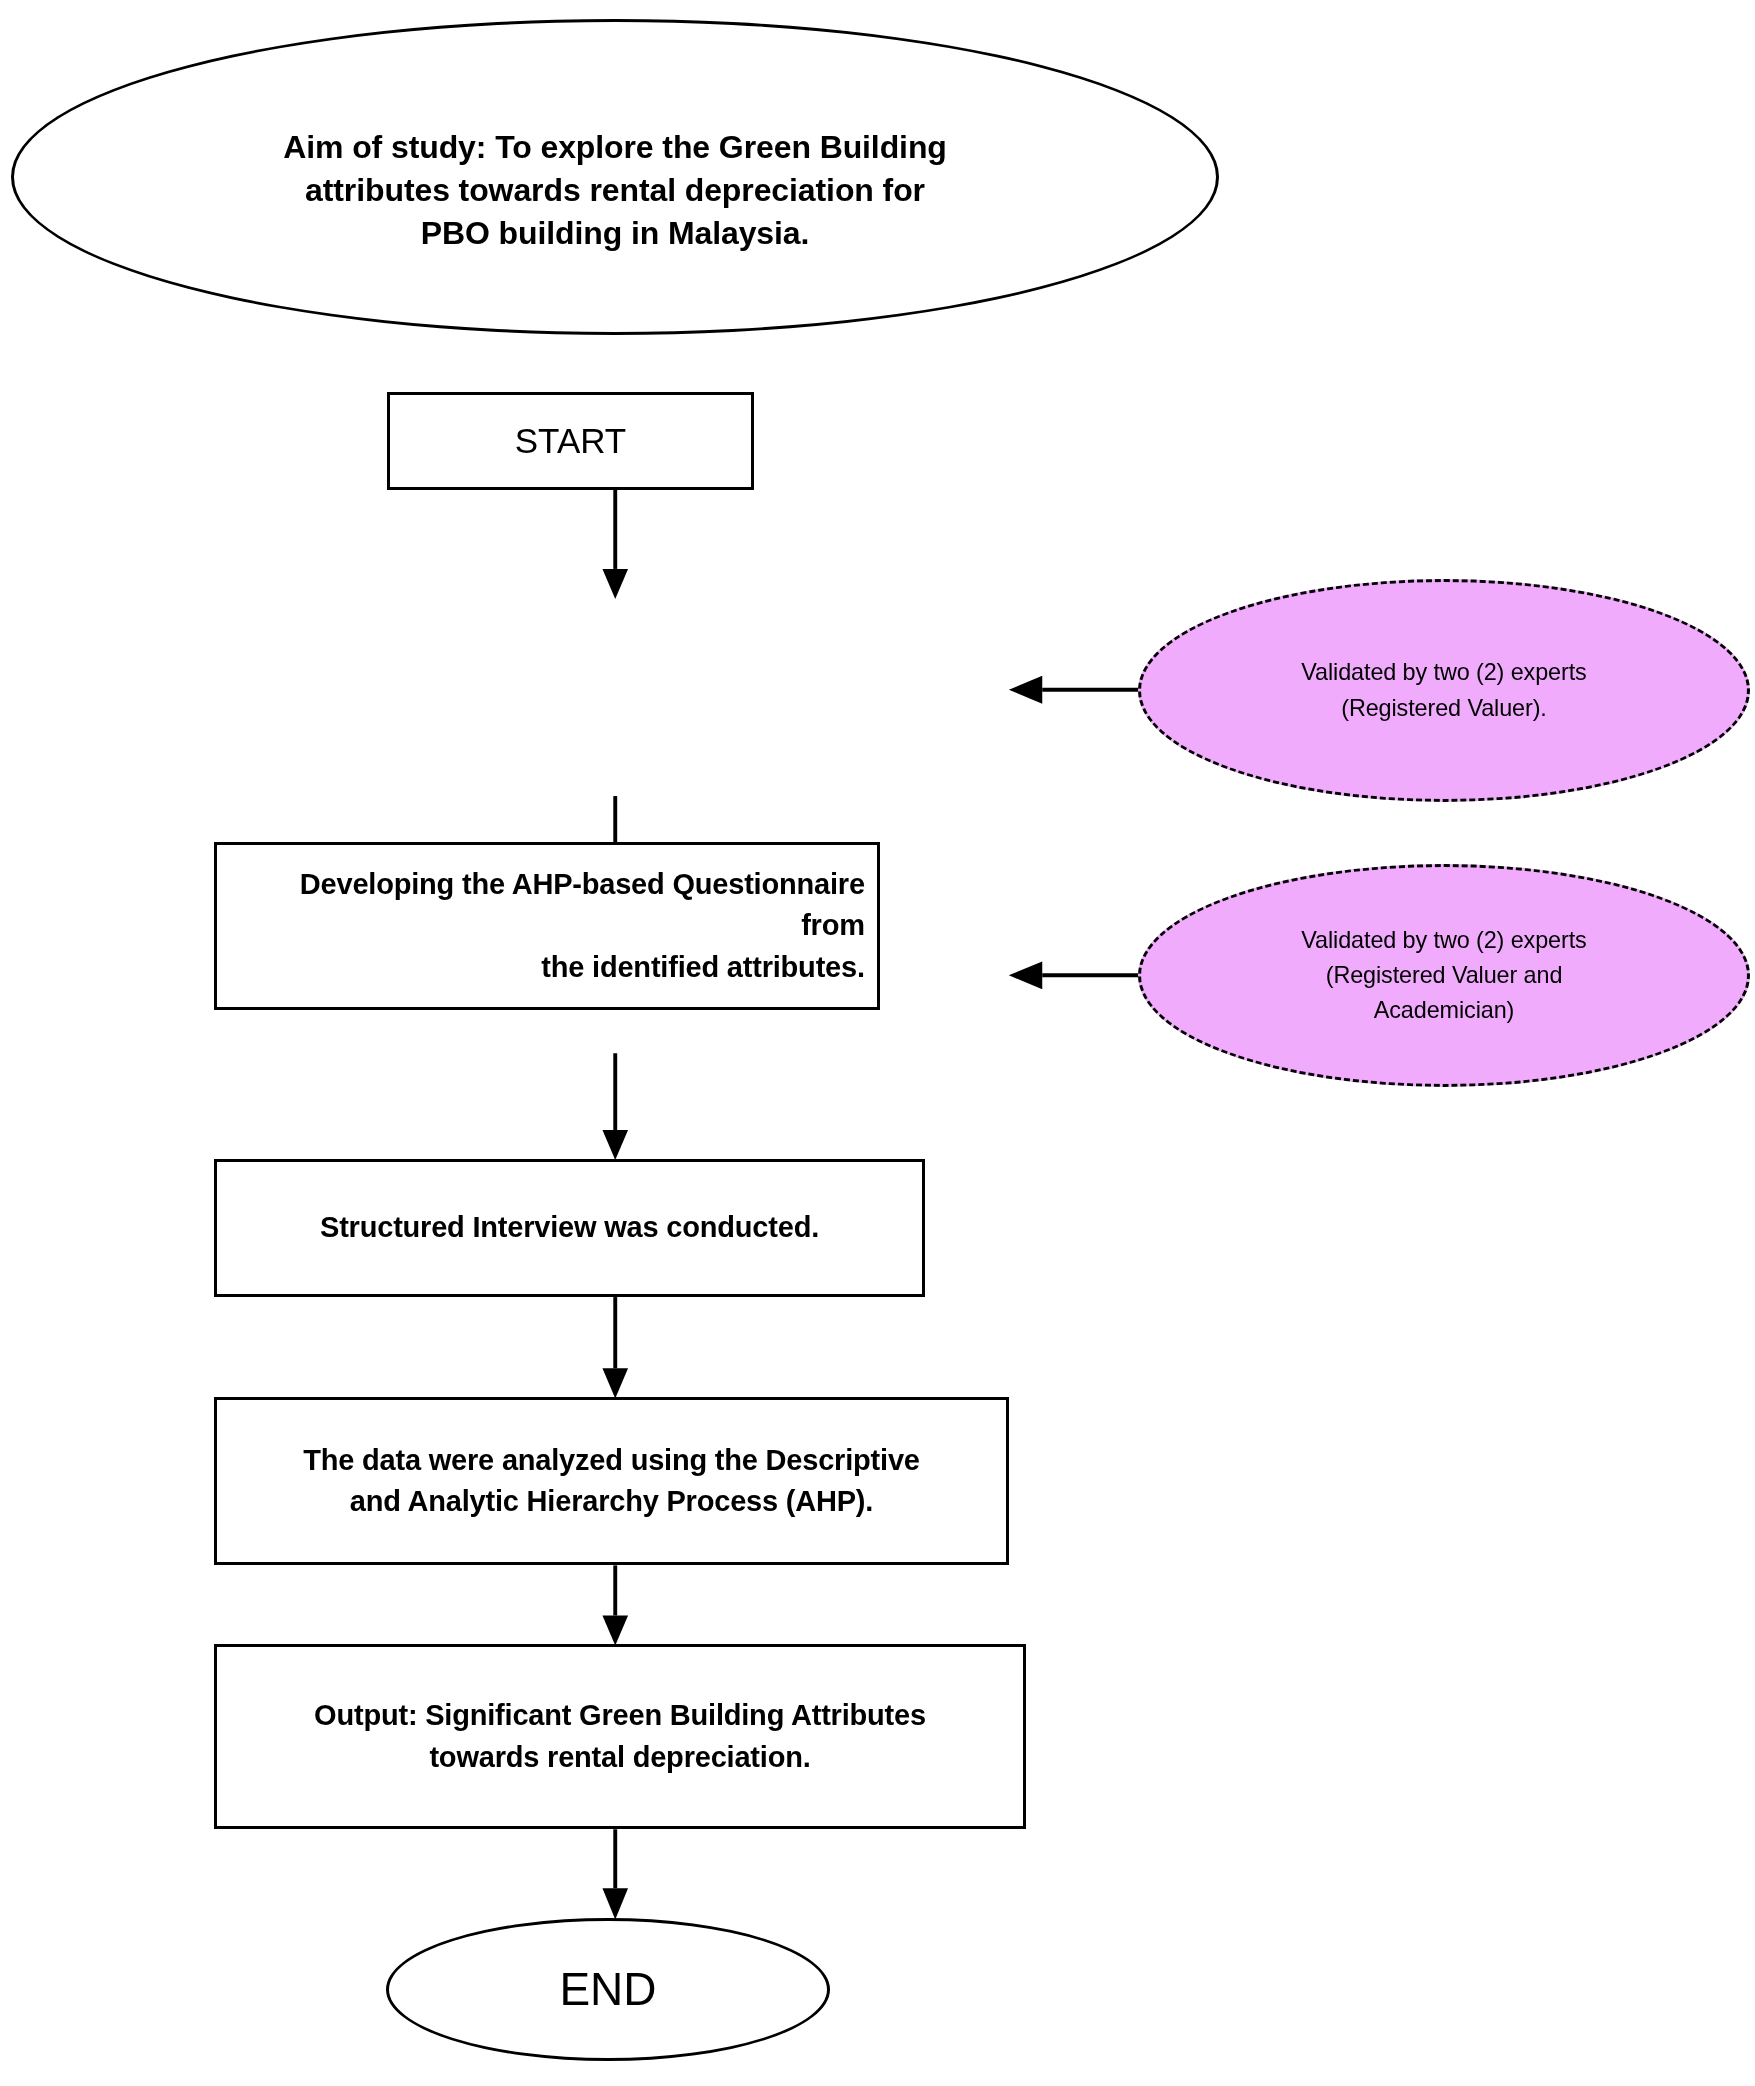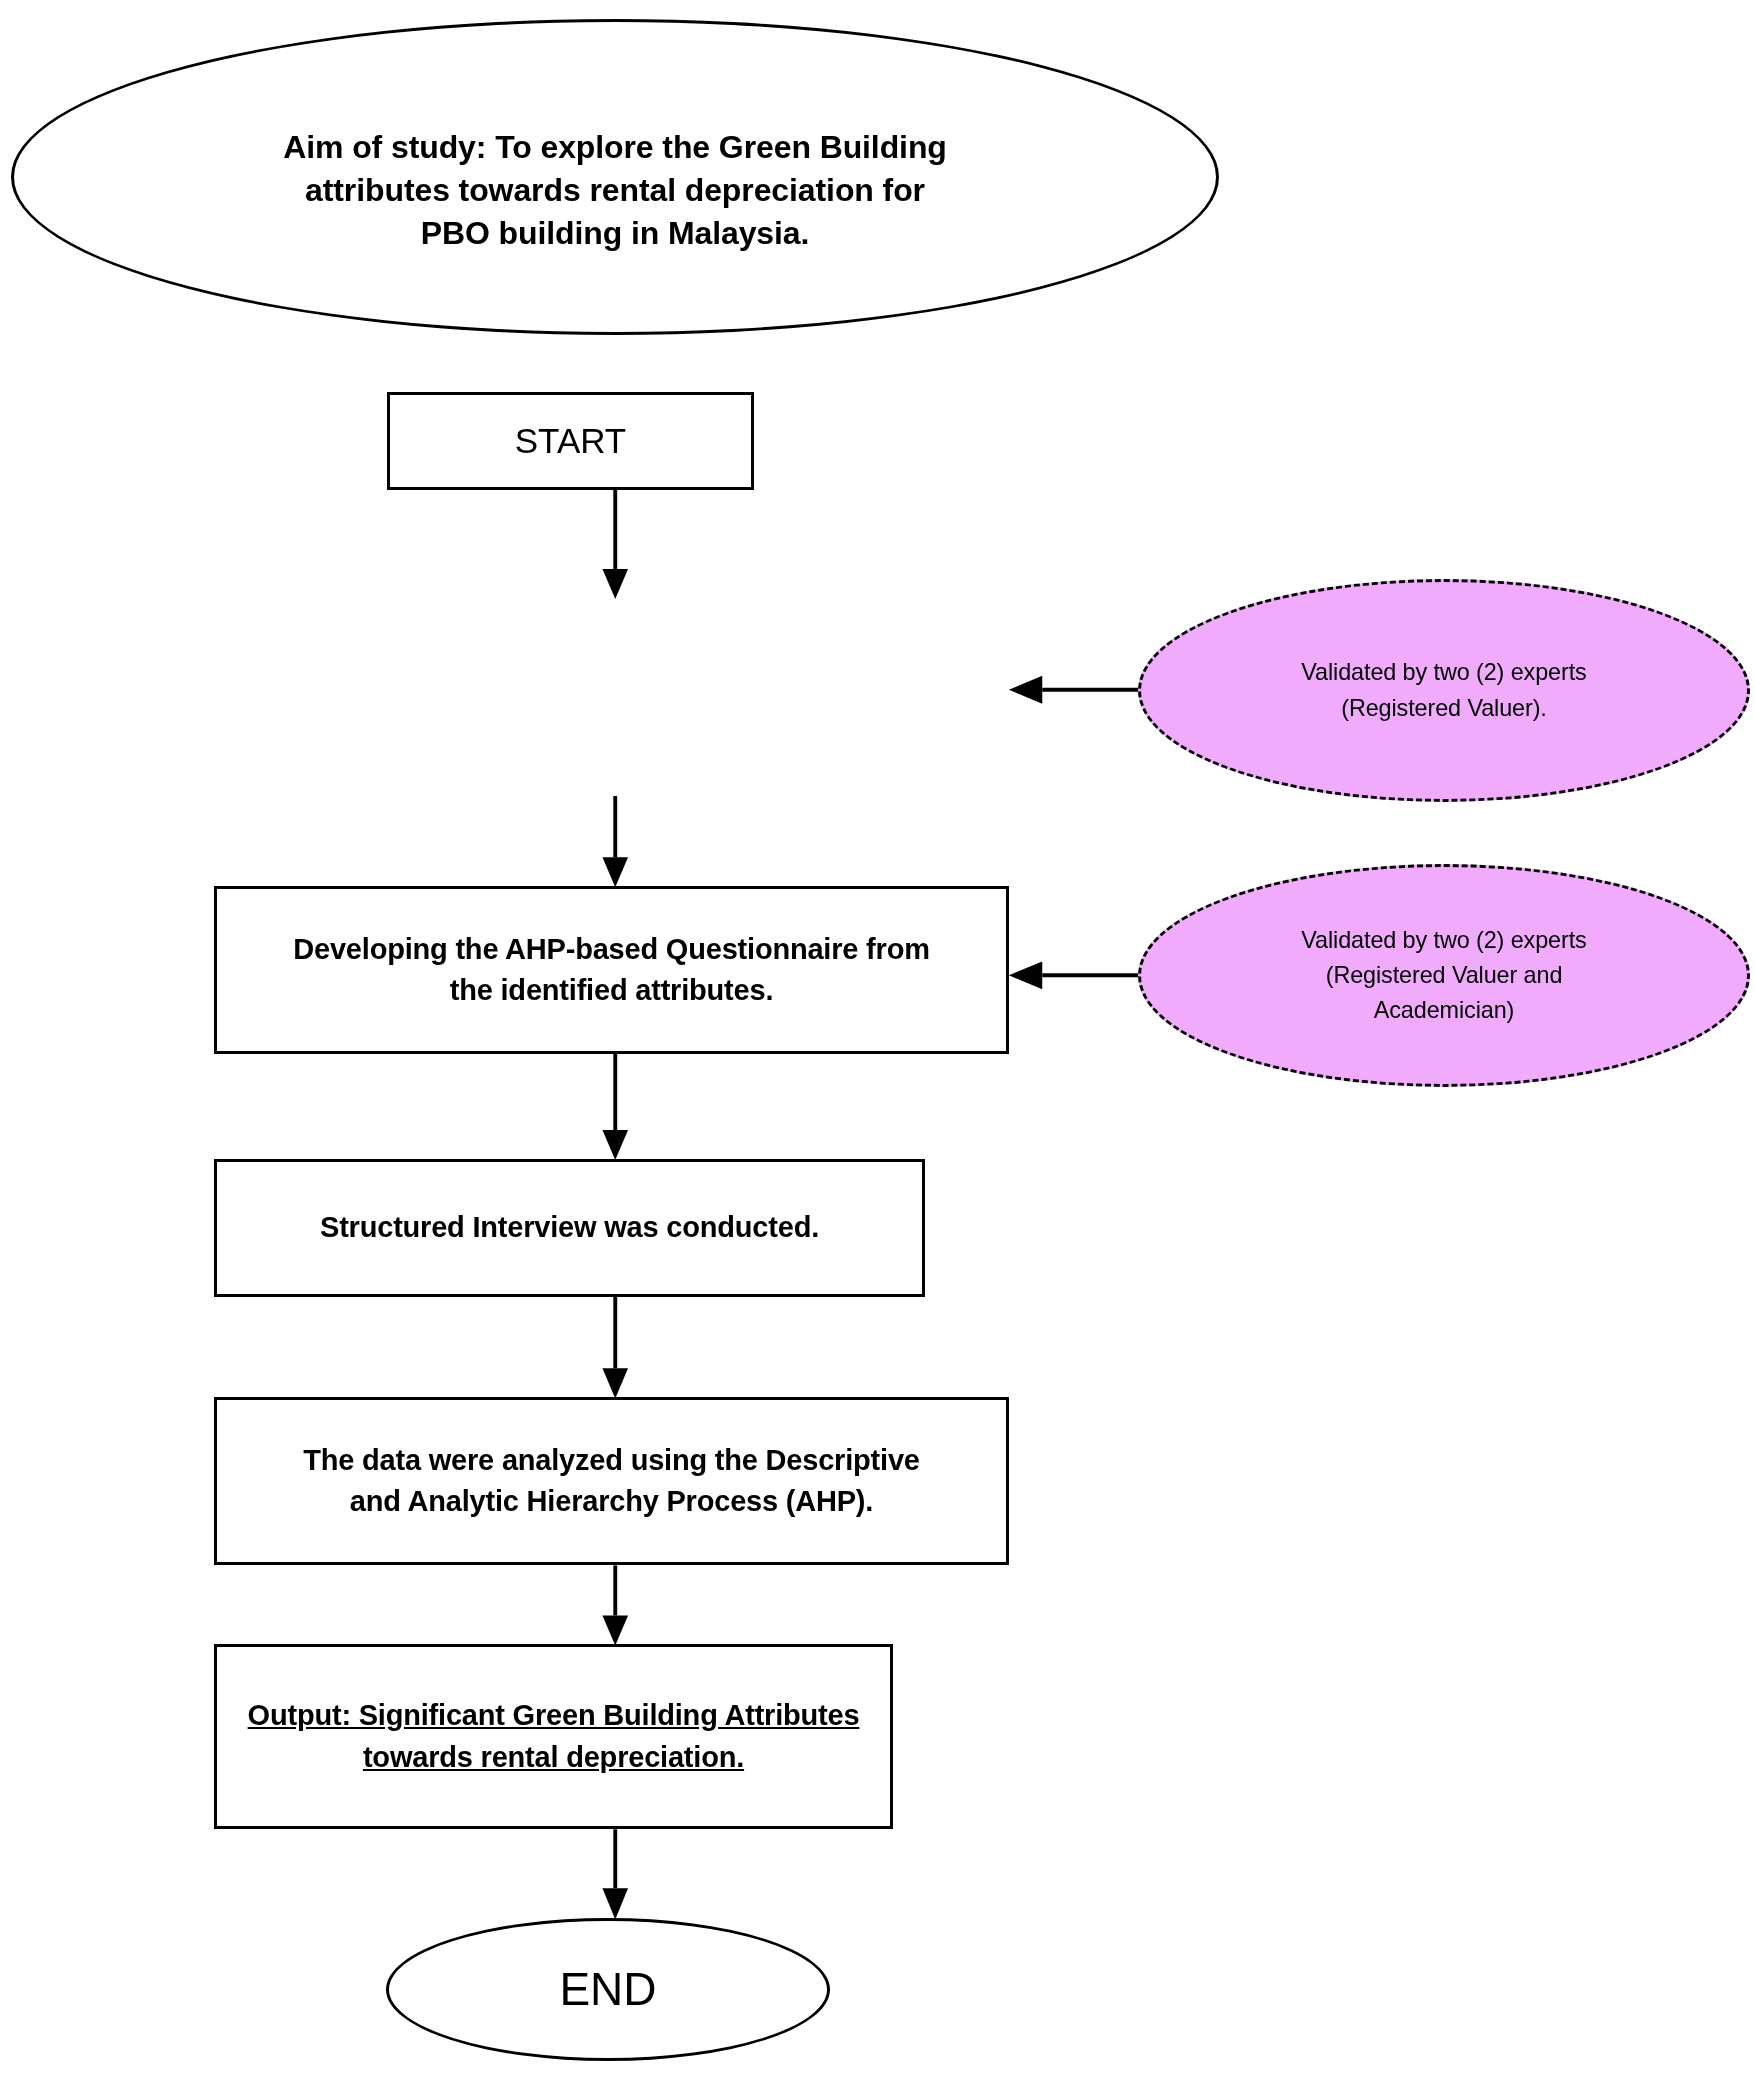--- a/index.html
+++ b/index.html
@@ -156,41 +156,41 @@
   <div class="node rect" style="left:387px; top:392px; width:367px; height:98px;">
     <span class="txt t-start">START</span>
   </div>
 
 
   <div class="node ellipse-dashed" style="left:1138px; top:579px; width:612px; height:223px; padding:0 84px;">
     <span class="txt t-note">Validated  by two (2) experts
 (Registered Valuer).</span>
   </div>
 
-  <div class="node rect" style="left:214px; top:886px; width:795px; height:168px; padding:0 12.2px;">
+  <div class="node rect" style="left:214px; top:842px; width:666px; height:168px; padding:0 12.2px;text-align:right;">
     <span class="txt t-proc">Developing the AHP-based Questionnaire from
 the identified attributes.</span>
   </div>
 
   <div class="node ellipse-dashed" style="left:1138px; top:864px; width:612px; height:223px; padding:0 81px;">
     <span class="txt t-note">Validated  by two (2) experts
 (Registered Valuer and
 Academician)</span>
   </div>
 
   <div class="node rect" style="left:214px; top:1159px; width:711px; height:138px; padding:0 22px;">
     <span class="txt t-proc">Structured Interview was conducted.</span>
   </div>
 
   <div class="node rect" style="left:214px; top:1397px; width:795px; height:168px; padding:0 13.4px;">
     <span class="txt t-proc">The data were analyzed using the Descriptive
 and Analytic Hierarchy Process (AHP).</span>
   </div>
 
-  <div class="node rect" style="left:214px; top:1644px; width:679px; height:185px; padding:0 13.4px;text-decoration:underline;">
+  <div class="node rect" style="left:214px; top:1644px; width:812px; height:185px; padding:0 13.4px;">
     <span class="txt t-proc">Output: Significant Green Building Attributes
 towards rental depreciation.</span>
   </div>
 
   <div class="node ellipse-solid" style="left:386px; top:1918px; width:444px; height:143px;">
     <span class="txt t-end">END</span>
   </div>
 
 </div>
 

